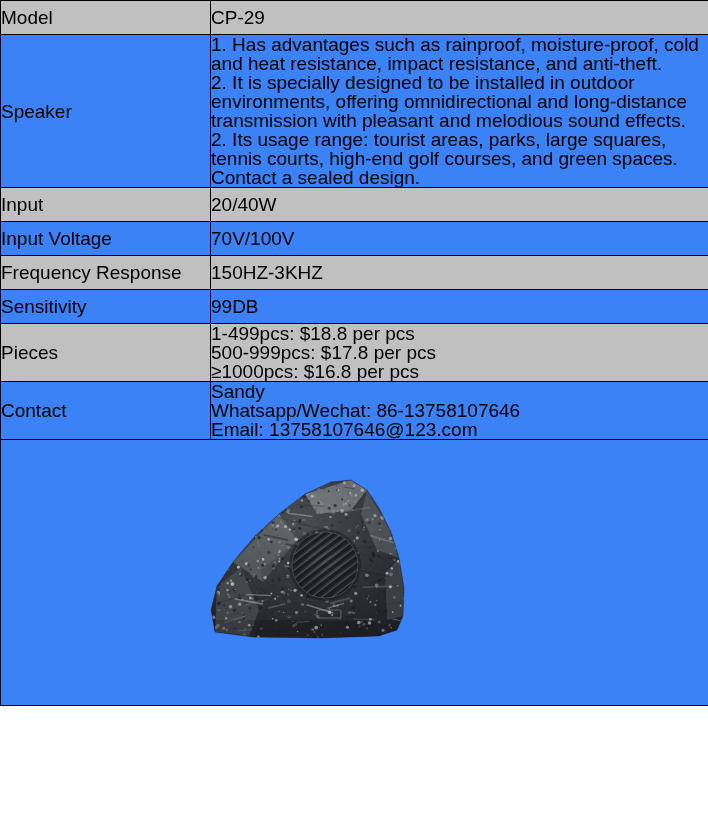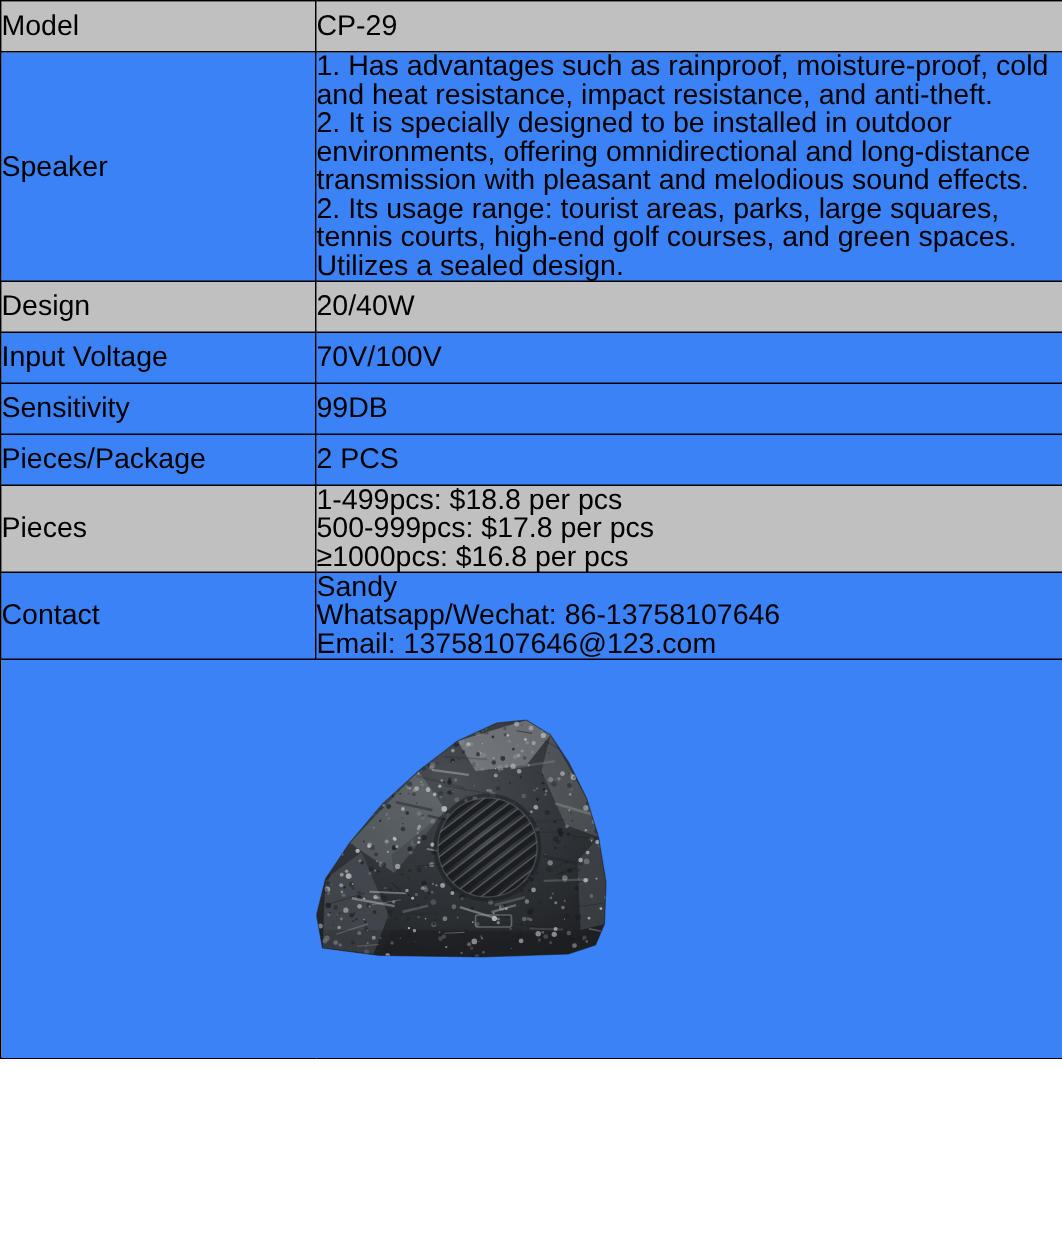--- a/index.html
+++ b/index.html
@@ -102,53 +102,53 @@
         </td>
       </tr>
       <tr class="row-white">
         <td class="cell-label">
           <span class="line">Speaker</span>
         </td>
         <td class="cell-value design-text">
           <span class="line">1. Has advantages such as rainproof, moisture-proof, cold and heat resistance, impact resistance, and anti-theft.</span>
           <span class="line">2. It is specially designed to be installed in outdoor environments, offering omnidirectional and long-distance transmission with pleasant and melodious sound effects.</span>
           <span class="line">2. Its usage range: tourist areas, parks, large squares, tennis courts, high-end golf courses, and green spaces.</span>
-          <span class="line">Utilizes a sealed design.</span>
+          <span class="line">Contact a sealed design.</span>
         </td>
       </tr>
       <tr class="row-gray row-single">
         <td class="cell-label">
-          <span class="line">Design</span>
+          <span class="line">Input</span>
         </td>
         <td class="cell-value">
           <span class="line">20/40W</span>
         </td>
       </tr>
       <tr class="row-white row-single">
         <td class="cell-label">
           <span class="line">Input Voltage</span>
         </td>
         <td class="cell-value">
           <span class="line">70V/100V</span>
         </td>
       </tr>
+      <tr class="row-gray row-single">
+        <td class="cell-label">
+          <span class="line">Frequency Response</span>
+        </td>
+        <td class="cell-value">
+          <span class="line">150HZ-3KHZ</span>
+        </td>
+      </tr>
       <tr class="row-white row-single">
         <td class="cell-label">
           <span class="line">Sensitivity</span>
         </td>
         <td class="cell-value">
           <span class="line">99DB</span>
-        </td>
-      </tr>
-      <tr class="row-white row-single">
-        <td class="cell-label">
-          <span class="line">Pieces/Package</span>
-        </td>
-        <td class="cell-value">
-          <span class="line">2 PCS</span>
         </td>
       </tr>
       <tr class="row-gray">
         <td class="cell-label">
           <span class="line">Pieces</span>
         </td>
         <td class="cell-value">
           <span class="line">1-499pcs: $18.8 per pcs</span>
           <span class="line">500-999pcs: $17.8 per pcs</span>
           <span class="line">≥1000pcs: $16.8 per pcs</span>

